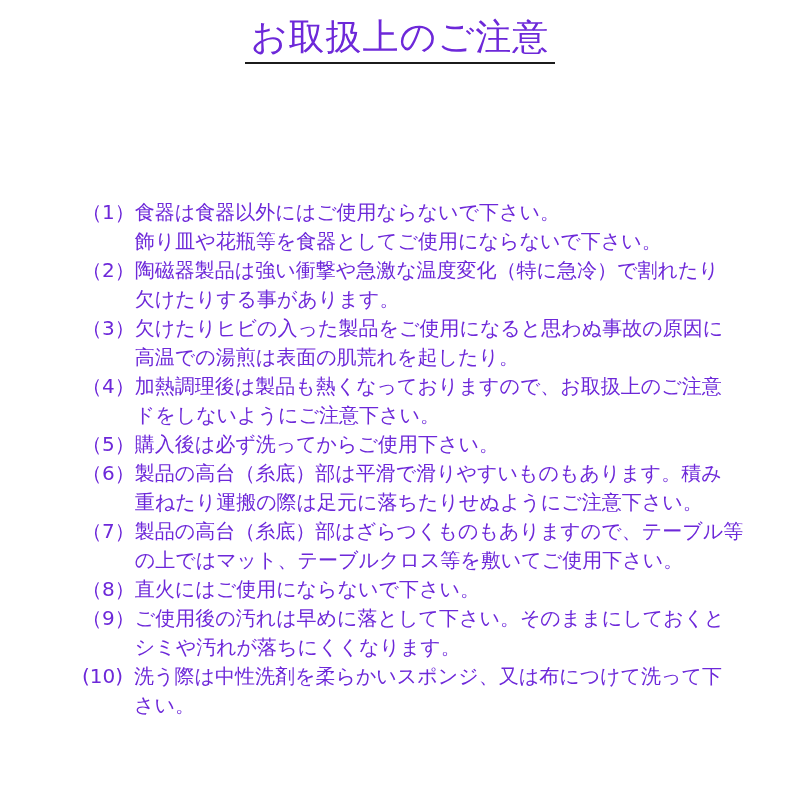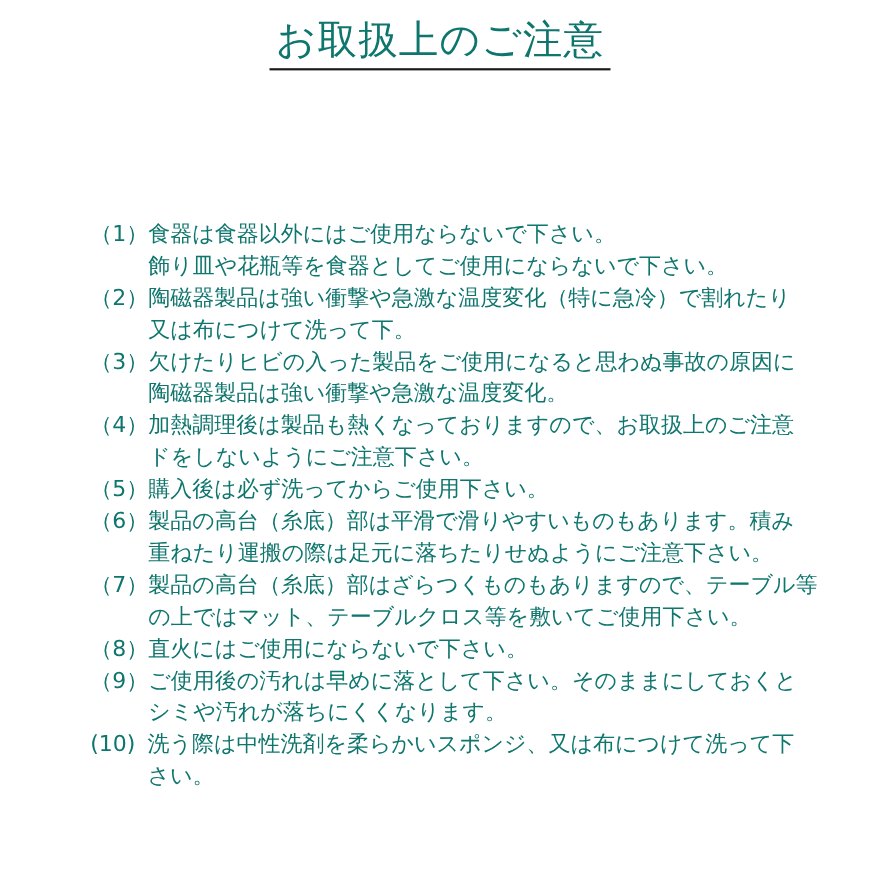--- a/index.html
+++ b/index.html
@@ -7,21 +7,21 @@
     padding: 0;
     background: #ffffff;
   }
   .page {
     position: relative;
     width: 800px;
     height: 800px;
     background: #ffffff;
     overflow: hidden;
     font-family: "DejaVu Sans", sans-serif;
-    color: #0f766e;
+    color: #6d28d9;
   }
   .title-wrap {
     position: absolute;
     top: 16px;
     left: 0;
     width: 100%;
     text-align: center;
   }
   .title {
     display: inline-block;
@@ -83,27 +83,27 @@
   <ol class="list" id="precaution-list">
   <li class="row">
     <span class="num">（1）</span>
     <span class="text">食器は食器以外にはご使用ならないで下さい。
 飾り皿や花瓶等を食器としてご使用にならないで下さい。</span>
   </li>
 
   <li class="row">
     <span class="num">（2）</span>
     <span class="text">陶磁器製品は強い衝撃や急激な温度変化（特に急冷）で割れたり
-又は布につけて洗って下。</span>
+欠けたりする事があります。</span>
   </li>
 
   <li class="row">
     <span class="num">（3）</span>
     <span class="text">欠けたりヒビの入った製品をご使用になると思わぬ事故の原因に
-陶磁器製品は強い衝撃や急激な温度変化。</span>
+高温での湯煎は表面の肌荒れを起したり。</span>
   </li>
 
   <li class="row">
     <span class="num">（4）</span>
     <span class="text">加熱調理後は製品も熱くなっておりますので、お取扱上のご注意
 ドをしないようにご注意下さい。</span>
   </li>
 
   <li class="row">
     <span class="num">（5）</span>

